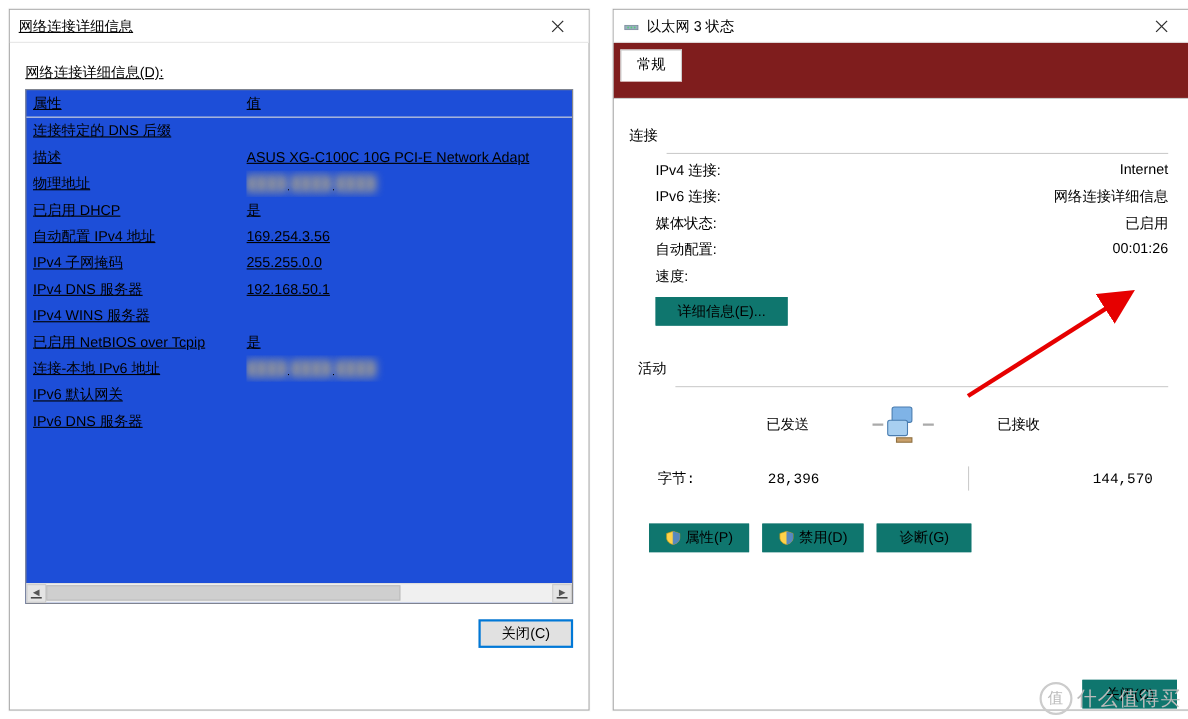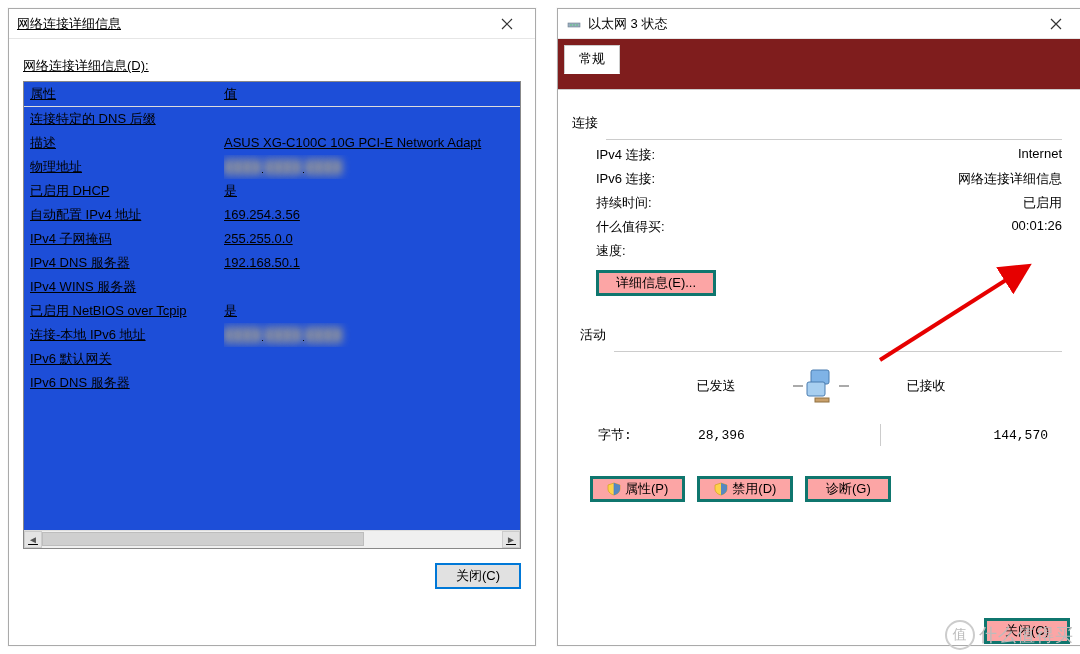--- a/index.html
+++ b/index.html
@@ -76,22 +76,22 @@
   .hscroll .track { flex:1; position:relative; }
   .hscroll .thumb {
     position:absolute; left:0; top:1px; height:14px; width:70%;
     background:#cfcfcf; border:1px solid #bdbdbd;
   }
 
   .win-btn {
     min-width: 86px;
     height: 26px;
     padding: 0 14px;
-    background: #fca5a5;
-    border: 3px solid #0f766e;
+    background: #0f766e;
+    border: 1px solid #0f766e;
     font-size: 13px;
     display:inline-flex; align-items:center; justify-content:center;
     gap:4px;
   }
   .btn-row-left { text-align: right; margin-top: 14px; }
   .btn-primary { border: 2px solid #0078d7; background:#e1e1e1; }
 
   
   .tabstrip {
     display:flex; gap:0; padding: 6px 6px 16px 6px;
@@ -292,25 +292,25 @@
     <div id="conn-rows">
         <div class="kv">
           <div class="k">IPv4 连接:</div>
           <div class="v">Internet</div>
         </div>
         <div class="kv">
           <div class="k">IPv6 连接:</div>
           <div class="v">网络连接详细信息</div>
         </div>
         <div class="kv">
-          <div class="k">持续时间:</div>
+          <div class="k">媒体状态:</div>
           <div class="v">已启用</div>
         </div>
         <div class="kv">
-          <div class="k">什么值得买:</div>
+          <div class="k">自动配置:</div>
           <div class="v">00:01:26</div>
         </div>
       </div>
     <div class="kv">
       <div class="k">速度:</div>
     </div>
     <div class="details-btn-wrap">
       <button class="win-btn" style="min-width:120px;">详细信息(E)...</button>
     </div>
 

